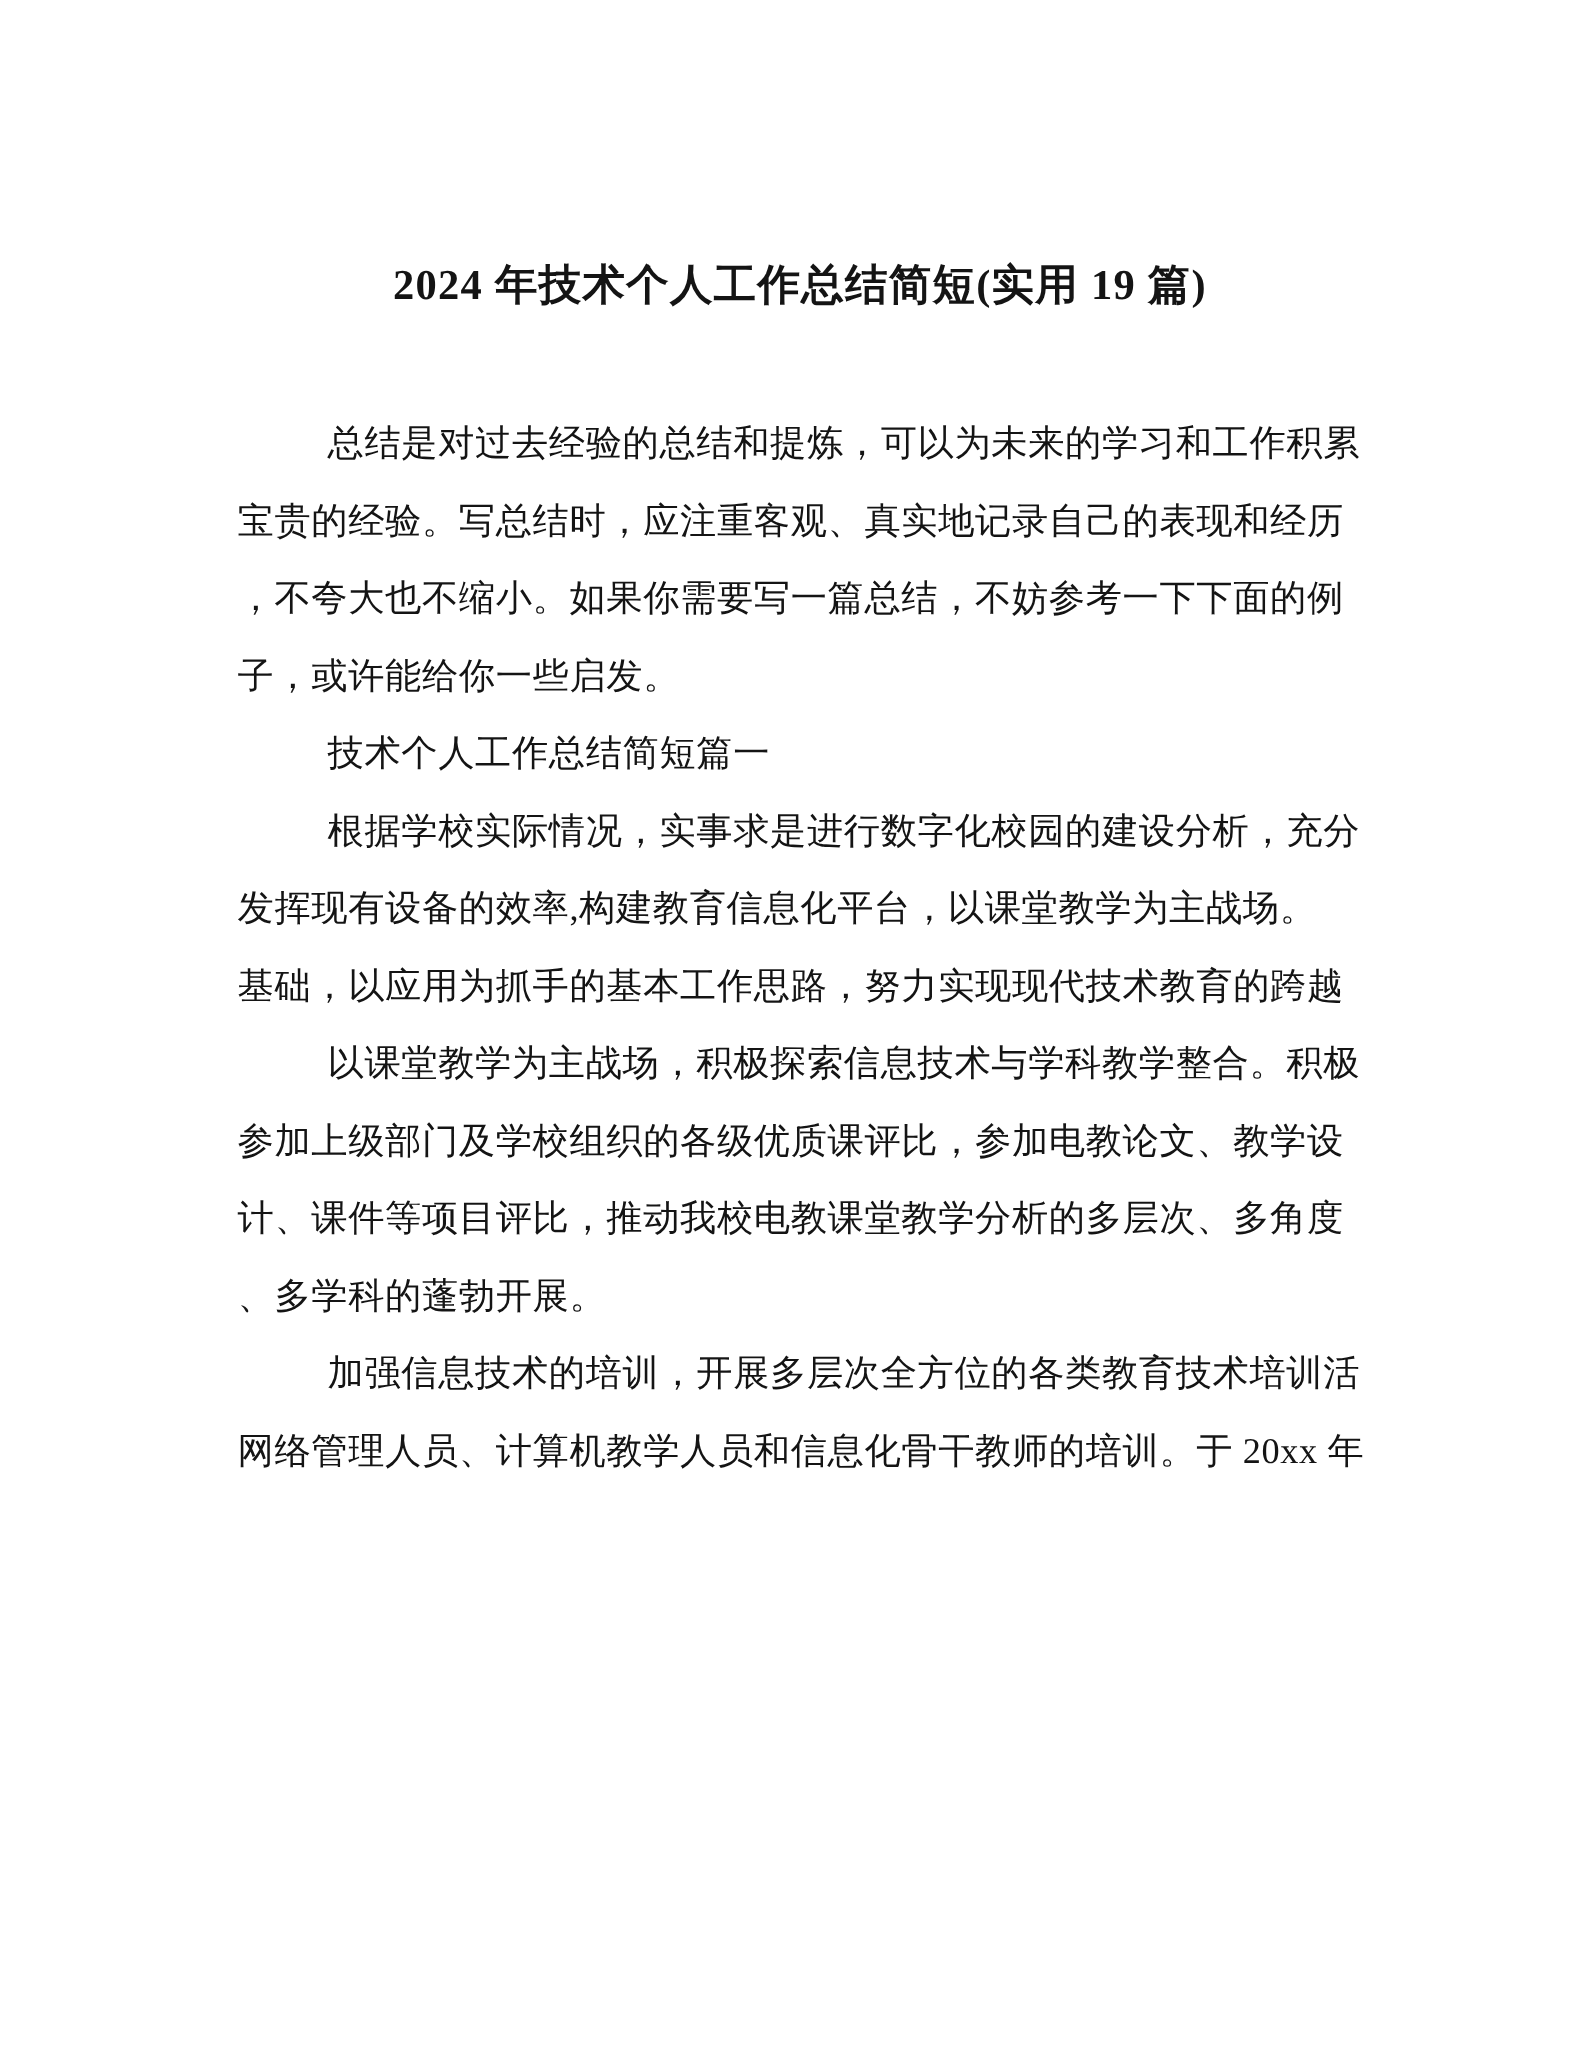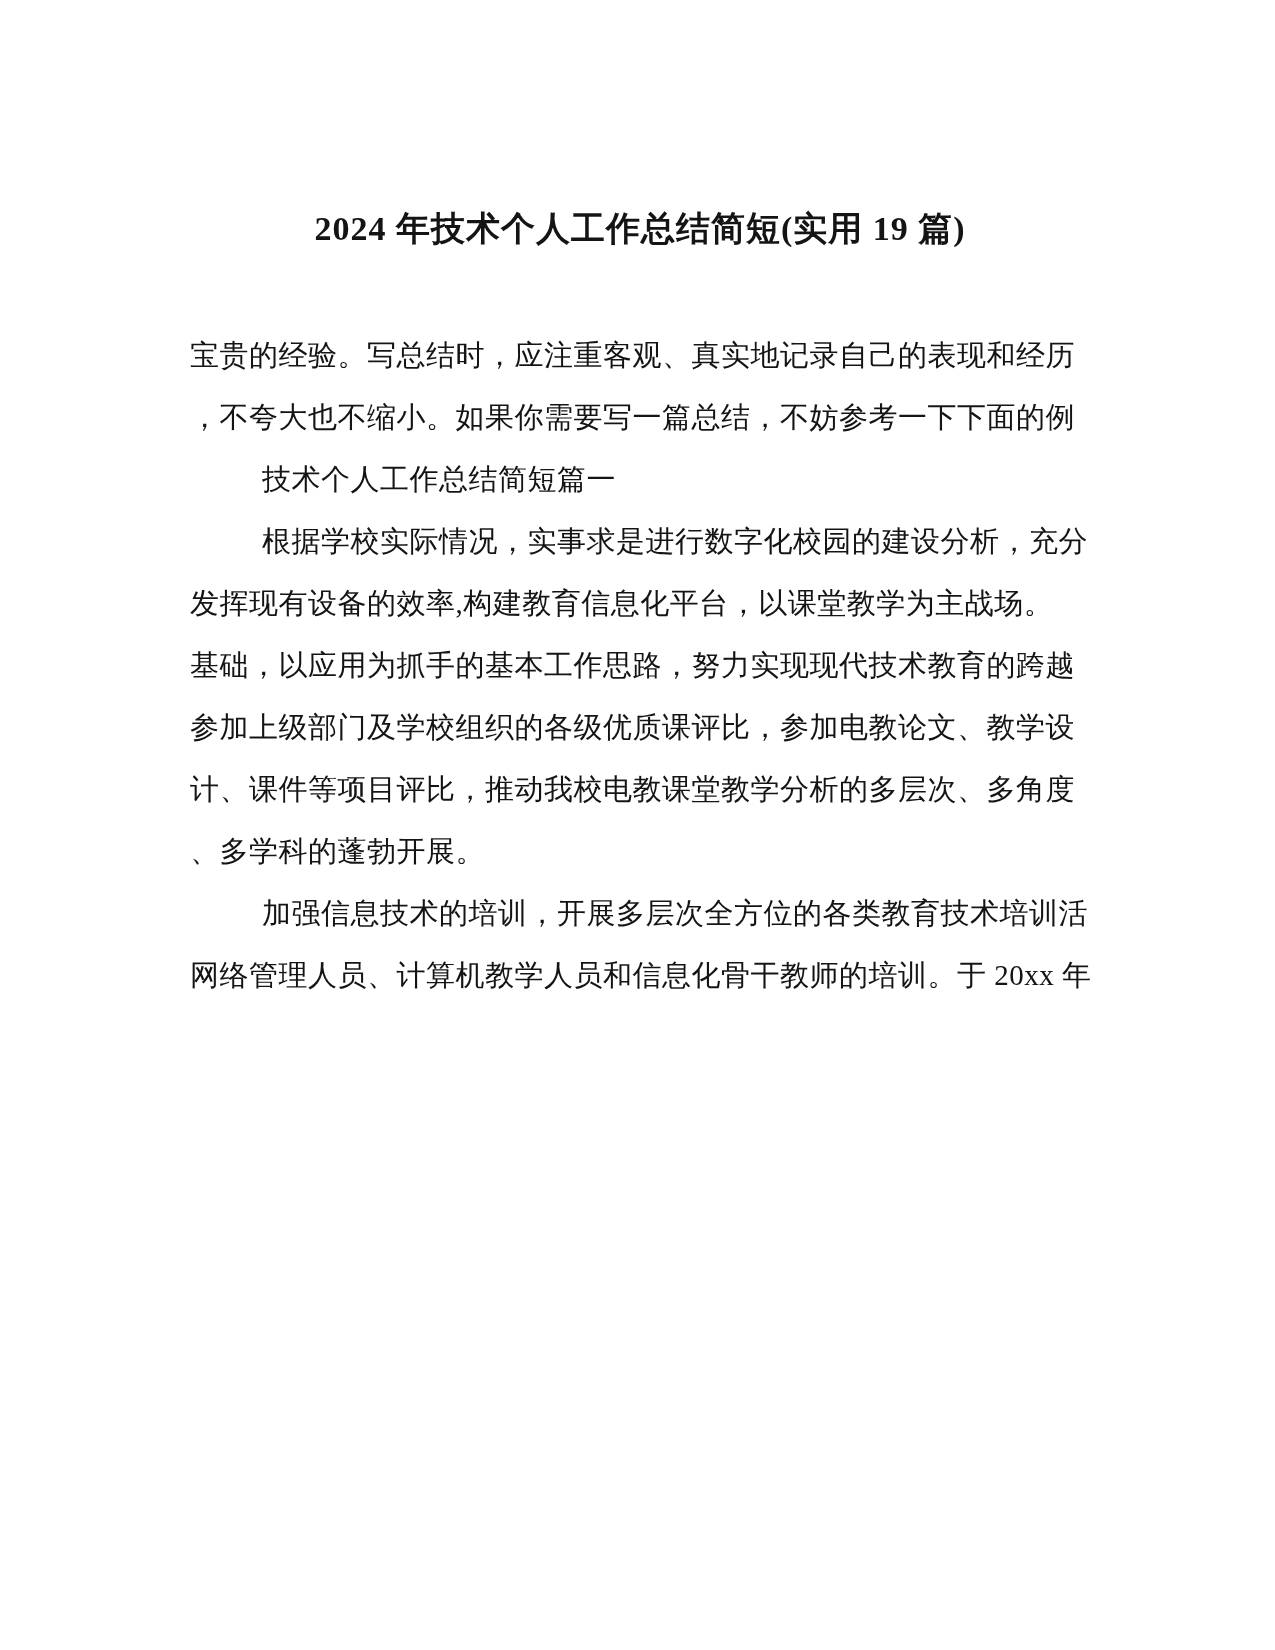--- a/index.html
+++ b/index.html
@@ -47,26 +47,29 @@
 </style>
 </head>
 <body>
 
 <div class="page">
   <div class="doc-content">
 
     <div class="doc-title">2024 年技术个人工作总结简短(实用 19 篇)</div>
 
     <div class="doc-body">
+      <div class="body-line indent">总结是对过去经验的总结和提炼，可以为未来的学习和工作积累</div>
       <div class="body-line">宝贵的经验。写总结时，应注重客观、真实地记录自己的表现和经历</div>
       <div class="body-line">，不夸大也不缩小。如果你需要写一篇总结，不妨参考一下下面的例</div>
+      <div class="body-line">子，或许能给你一些启发。</div>
       <div class="body-line indent">技术个人工作总结简短篇一</div>
       <div class="body-line indent">根据学校实际情况，实事求是进行数字化校园的建设分析，充分</div>
       <div class="body-line">发挥现有设备的效率,构建教育信息化平台，以课堂教学为主战场。</div>
       <div class="body-line">基础，以应用为抓手的基本工作思路，努力实现现代技术教育的跨越</div>
+      <div class="body-line indent">以课堂教学为主战场，积极探索信息技术与学科教学整合。积极</div>
       <div class="body-line">参加上级部门及学校组织的各级优质课评比，参加电教论文、教学设</div>
       <div class="body-line">计、课件等项目评比，推动我校电教课堂教学分析的多层次、多角度</div>
       <div class="body-line">、多学科的蓬勃开展。</div>
       <div class="body-line indent">加强信息技术的培训，开展多层次全方位的各类教育技术培训活</div>
       <div class="body-line">网络管理人员、计算机教学人员和信息化骨干教师的培训。于 20xx 年</div>
     </div>
 
   </div>
 </div>
 

